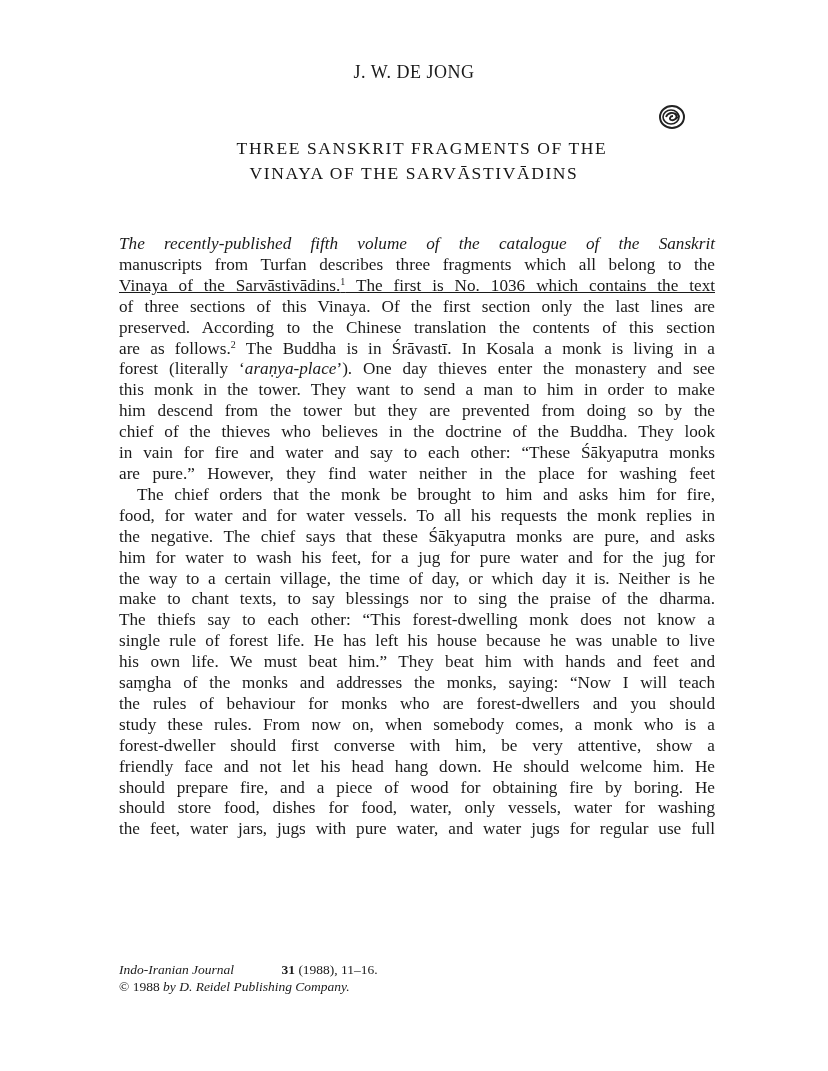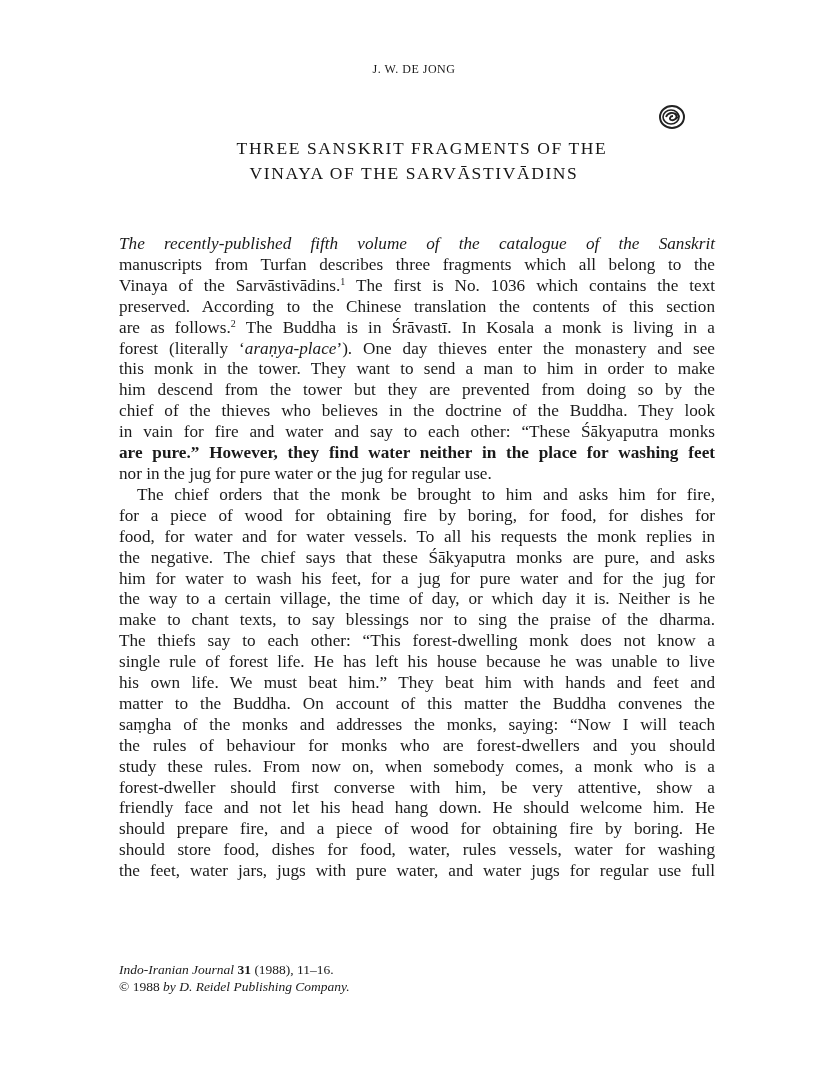--- a/index.html
+++ b/index.html
@@ -21,21 +21,21 @@
       width: 828px;
       height: 1071px;
       background: #ffffff;
     }
     .author {
       position: absolute;
       top: 62px;
       left: 0;
       width: 828px;
       text-align: center;
-      font-size: 12px;
+      font-size: 18px;
       letter-spacing: 0.5px;
       color: #1a1a1a;
     }
     .publisher-logo {
       position: absolute;
       left: 658px;
       top: 104px;
       width: 28px;
       height: 26px;
     }
@@ -79,21 +79,21 @@
     em { font-style: italic; }
     .footer {
       position: absolute;
       top: 961px;
       left: 119px;
       font-size: 13.5px;
       line-height: 17px;
       color: #1a1a1a;
     }
     .footer .row { display: block; white-space: nowrap; }
-    .footer .bold { font-weight: bold; font-style: normal; }
+    .footer .bold { font-weight: bold; font-style: normal; margin-left: 44px; }
   </style>
 </head>
 <body>
 
 <div class="page">
 
   <div class="author">J. W. DE JONG</div>
 
   <svg class="publisher-logo" viewBox="0 0 28 26">
     <ellipse cx="14" cy="13" rx="12" ry="11" fill="none" stroke="#222" stroke-width="2"></ellipse>
@@ -105,51 +105,49 @@
   <div class="title">
     <span class="line line1">THREE SANSKRIT FRAGMENTS OF THE</span>
     <span class="line line2">VINAYA OF THE SARVĀSTIVĀDINS</span>
   </div>
 
   <div class="body-text">
 
     <div>
       <span class="ln" style="display: block; font-style: italic;"><span style="white-space: nowrap; word-spacing: 0px;">The recently-published fifth volume of the catalogue of the Sanskrit</span></span>
       <span class="ln" style="display: block;"><span style="white-space: nowrap; word-spacing: 0px;">manuscripts from Turfan describes three fragments which all belong to the</span></span>
-      <span class="ln" style="display: block;"><span style="white-space: nowrap; word-spacing: 0px;"><span>Vinaya of the Sarvāstivādins.</span><sup>1</sup><span> The first is No. 1036 which contains the text</span></span></span>
+      <span class="ln" style="display: block;"><span style="white-space: nowrap; word-spacing: 0px; text-decoration: underline;"><span>Vinaya of the Sarvāstivādins.</span><sup>1</sup><span> The first is No. 1036 which contains the text</span></span></span>
+      <span class="ln" style="display: block;"><span style="white-space: nowrap; word-spacing: 0px;">of three sections of this Vinaya. Of the first section only the last lines are</span></span>
       <span class="ln" style="display: block;"><span style="white-space: nowrap; word-spacing: 0px;">preserved. According to the Chinese translation the contents of this section</span></span>
       <span class="ln" style="display: block;"><span style="white-space: nowrap; word-spacing: 0px;"><span>are as follows.</span><sup>2</sup><span> The Buddha is in Śrāvastī. In Kosala a monk is living in a</span></span></span>
       <span class="ln" style="display: block;"><span style="white-space: nowrap; word-spacing: 0px;"><span>forest (literally ‘</span><em>araṇya-place</em><span>’). One day thieves enter the monastery and see</span></span></span>
       <span class="ln" style="display: block;"><span style="white-space: nowrap; word-spacing: 0px;">this monk in the tower. They want to send a man to him in order to make</span></span>
       <span class="ln" style="display: block;"><span style="white-space: nowrap; word-spacing: 0px;">him descend from the tower but they are prevented from doing so by the</span></span>
       <span class="ln" style="display: block;"><span style="white-space: nowrap; word-spacing: 0px;">chief of the thieves who believes in the doctrine of the Buddha. They look</span></span>
       <span class="ln" style="display: block;"><span style="white-space: nowrap; word-spacing: 0px;">in vain for fire and water and say to each other: “These Śākyaputra monks</span></span>
-      <span class="ln" style="display: block; font-weight: bold;"><span style="white-space: nowrap; word-spacing: 0px;">are pure.” However, they find water neither in the place for washing feet</span></span>
-      <span class="ln last" style="display: block;"><span style="white-space: nowrap;">nor in the jug for pure water or the jug for regular use.</span></span>
+      <span class="ln" style="display: block;"><span style="white-space: nowrap; word-spacing: 0px;">are pure.” However, they find water neither in the place for washing feet</span></span>
     </div>
 
     <div>
         <span class="ln first-indent" style="padding-left: 18px; display: block;"><span style="white-space: nowrap; word-spacing: 0px;">The chief orders that the monk be brought to him and asks him for fire,</span></span>
-        <span class="ln" style="display: block;"><span style="white-space: nowrap; word-spacing: 0px;">for a piece of wood for obtaining fire by boring, for food, for dishes for</span></span>
         <span class="ln" style="display: block;"><span style="white-space: nowrap; word-spacing: 0px;">food, for water and for water vessels. To all his requests the monk replies in</span></span>
         <span class="ln" style="display: block;"><span style="white-space: nowrap; word-spacing: 0px;">the negative. The chief says that these Śākyaputra monks are pure, and asks</span></span>
         <span class="ln" style="display: block;"><span style="white-space: nowrap; word-spacing: 0px;">him for water to wash his feet, for a jug for pure water and for the jug for</span></span>
         <span class="ln" style="display: block;"><span style="white-space: nowrap; word-spacing: 0px;">the way to a certain village, the time of day, or which day it is. Neither is he</span></span>
         <span class="ln" style="display: block;"><span style="white-space: nowrap; word-spacing: 0px;">make to chant texts, to say blessings nor to sing the praise of the dharma.</span></span>
         <span class="ln" style="display: block;"><span style="white-space: nowrap; word-spacing: 0px;">The thiefs say to each other: “This forest-dwelling monk does not know a</span></span>
         <span class="ln" style="display: block;"><span style="white-space: nowrap; word-spacing: 0px;">single rule of forest life. He has left his house because he was unable to live</span></span>
         <span class="ln" style="display: block;"><span style="white-space: nowrap; word-spacing: 0px;">his own life. We must beat him.” They beat him with hands and feet and</span></span>
-        <span class="ln" style="display: block;"><span style="white-space: nowrap; word-spacing: 0px;">matter to the Buddha. On account of this matter the Buddha convenes the</span></span>
         <span class="ln" style="display: block;"><span style="white-space: nowrap; word-spacing: 0px;">saṃgha of the monks and addresses the monks, saying: “Now I will teach</span></span>
         <span class="ln" style="display: block;"><span style="white-space: nowrap; word-spacing: 0px;">the rules of behaviour for monks who are forest-dwellers and you should</span></span>
         <span class="ln" style="display: block;"><span style="white-space: nowrap; word-spacing: 0px;">study these rules. From now on, when somebody comes, a monk who is a</span></span>
         <span class="ln" style="display: block;"><span style="white-space: nowrap; word-spacing: 0px;">forest-dweller should first converse with him, be very attentive, show a</span></span>
         <span class="ln" style="display: block;"><span style="white-space: nowrap; word-spacing: 0px;">friendly face and not let his head hang down. He should welcome him. He</span></span>
         <span class="ln" style="display: block;"><span style="white-space: nowrap; word-spacing: 0px;">should prepare fire, and a piece of wood for obtaining fire by boring. He</span></span>
-        <span class="ln" style="display: block;"><span style="white-space: nowrap; word-spacing: 0px;">should store food, dishes for food, water, rules vessels, water for washing</span></span>
+        <span class="ln" style="display: block;"><span style="white-space: nowrap; word-spacing: 0px;">should store food, dishes for food, water, only vessels, water for washing</span></span>
         <span class="ln" style="display: block;"><span style="white-space: nowrap; word-spacing: 0px;">the feet, water jars, jugs with pure water, and water jugs for regular use full</span></span>
       </div>
   </div>
 
   <div class="footer">
     <span class="row"><em>Indo-Iranian Journal</em> <span class="bold">31</span><span> (1988), 11–16.</span></span>
     <span class="row"><span>©</span><span> 1988 </span><em>by D. Reidel Publishing Company.</em></span>
   </div>
 
 </div>

